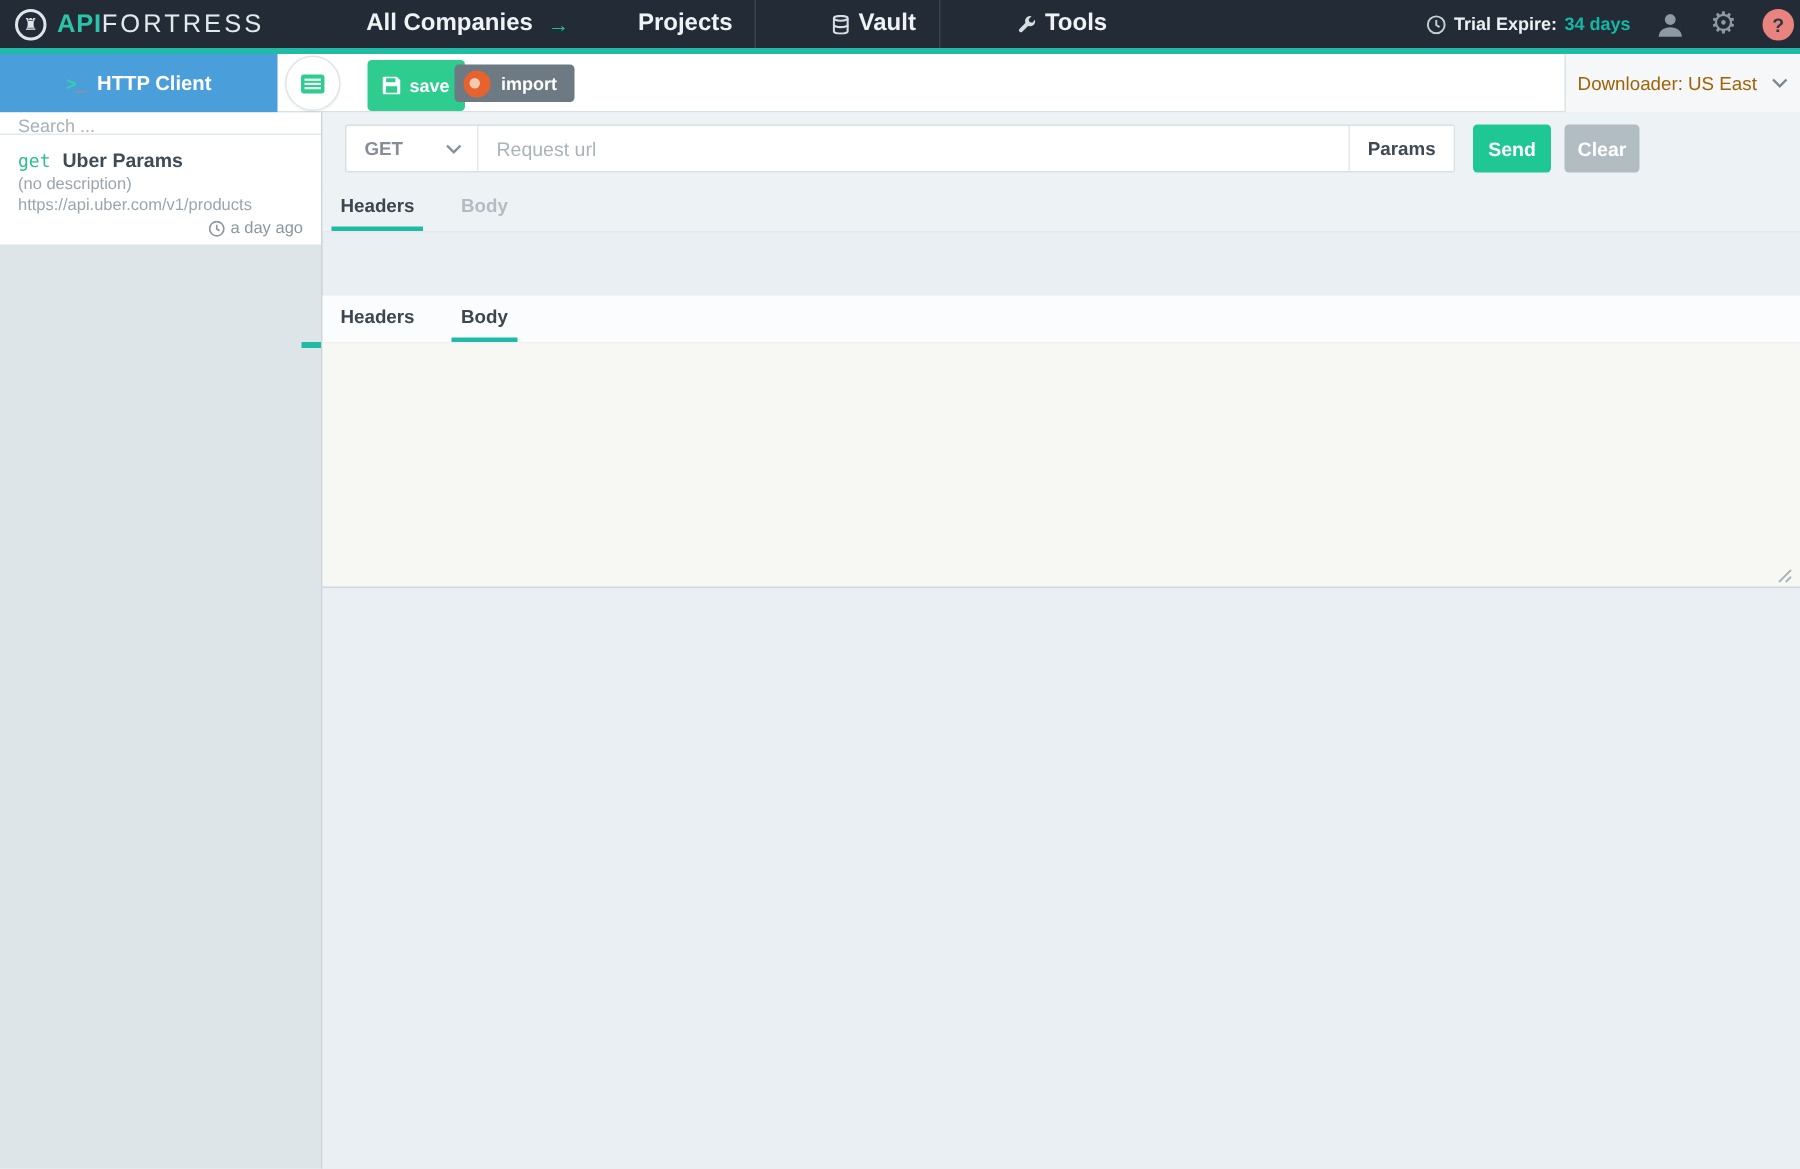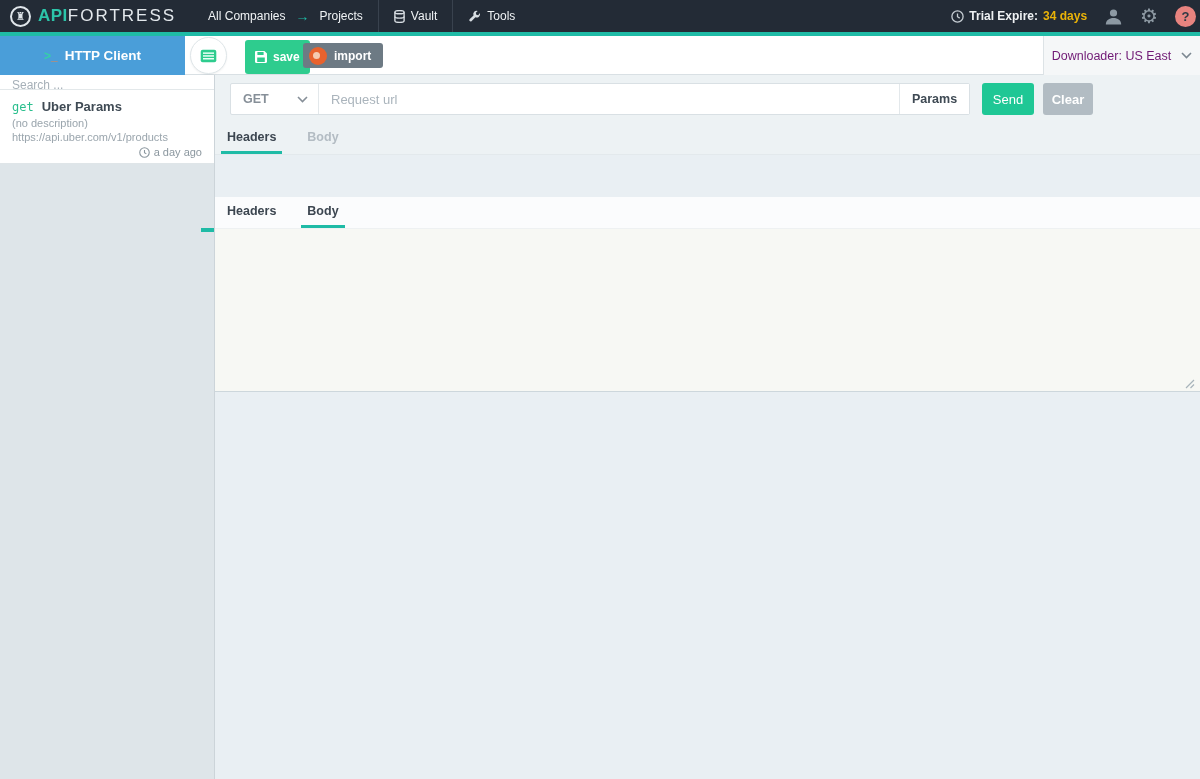--- a/index.html
+++ b/index.html
@@ -5,45 +5,45 @@
   * { margin:0; padding:0; box-sizing:border-box; }
   html,body { width:1200px; height:779px; overflow:hidden; font-family:"Liberation Sans", sans-serif; background:#e9eff3; }
 
   
   .topbar { position:absolute; left:0; top:0; width:1200px; height:32px; background:#232b36; display:flex; align-items:center; }
   .brand { display:flex; align-items:center; padding-left:10px; cursor:pointer; }
   .logo-circle { width:21px; height:21px; border:2px solid #dfe5ea; border-radius:50%; display:flex; align-items:center; justify-content:center; color:#dfe5ea; font-size:11px; margin-right:7px; }
   .brand-api { color:#2cc4a9; font-size:17px; font-weight:700; letter-spacing:0.5px; }
   .brand-fortress { color:#e3e8ec; font-size:17px; font-weight:300; letter-spacing:2px; }
   .topbar-nav { display:flex; align-items:center; margin-left:32px; height:100%; }
-  .nav-item { color:#f0f3f5; font-size:12px; font-weight:400; cursor:pointer; display:flex; align-items:center; gap:6px; white-space:nowrap; }
+  .nav-item { color:#f0f3f5; font-size:16px; font-weight:700; cursor:pointer; display:flex; align-items:center; gap:6px; white-space:nowrap;margin-left:36px; }
   .nav-arrow { color:#1fbba6; font-size:14px; font-weight:700; margin:0 10px; }
   .nav-divider { width:1px; height:32px; background:#39424e; margin:0 15px; }
   .topbar-right { margin-left:auto; display:flex; align-items:center; gap:17px; padding-right:4px; }
   .trial { display:flex; align-items:center; gap:5px; color:#eef1f3; font-size:12px; font-weight:700; }
-  .trial-days { color:#eab308; }
+  .trial-days { color:#14b8a6; }
   .icon-btn { display:flex; align-items:center; justify-content:center; cursor:pointer; }
   .gear-glyph { color:#8d99a3; font-size:20px; line-height:20px; }
   .help-badge { width:21px; height:21px; border-radius:50%; background:#e8837f; color:#2f3944; font-size:13px; font-weight:700; display:flex; align-items:center; justify-content:center; cursor:pointer; }
 
   .teal-strip { position:absolute; left:0; top:32px; width:1200px; height:4px; background:#1fbba6; }
 
   
   .toolbar { position:absolute; left:0; top:36px; width:1200px; height:39px; background:#ffffff; border-bottom:1px solid #d9e0e4; }
   .http-tab { position:absolute; left:0; top:0; width:185px; height:39px; background:#4a9ed9; display:flex; align-items:center; justify-content:center; cursor:pointer; }
   .prompt-gt { color:#35d0a7; font-size:12px; font-weight:700; }
   .prompt-us { color:#e8874f; font-size:12px; font-weight:700; margin-right:7px; }
   .http-tab-label { color:#ffffff; font-size:13.5px; font-weight:700; }
   .circle-btn { position:absolute; left:190px; top:1px; width:37px; height:37px; border-radius:50%; background:#fff; border:1px solid #dfe6e9; box-shadow:0 1px 2px rgba(0,0,0,0.06); display:flex; align-items:center; justify-content:center; cursor:pointer; }
   .save-btn { position:absolute; left:245px; top:4px; height:25px; padding:17px 10px; background:#2ecc8e; border:none; border-radius:3px; color:#fff; font-size:12px; font-weight:700; display:flex; align-items:center; gap:6px; cursor:pointer; font-family:inherit; }
   .import-btn { position:absolute; left:303px; top:7px; height:25px; padding:0 12px 0 6px; background:#6d7a84; border:none; border-radius:3px; color:#fff; font-size:12px; font-weight:700; display:flex; align-items:center; gap:7px; cursor:pointer; font-family:inherit; }
   .postman-ball { width:18px; height:18px; border-radius:50%; background:#e8622d; position:relative; }
   .postman-ball::after { content:""; position:absolute; left:4px; top:5px; width:7px; height:7px; border-radius:50%; background:#f7ddc8; opacity:.85; }
   .downloader { position:absolute; right:0; top:0; width:157px; height:39px; background:#f5f7f8; border-left:1px solid #dde3e6; display:flex; align-items:center; justify-content:center; gap:10px; cursor:pointer; }
-  .downloader-label { font-size:12.5px; color:#701a75; }
+  .downloader-label { font-size:12.5px; color:#a16207; }
 
   
   .sidebar { position:absolute; left:0; top:75px; width:215px; bottom:0; background:#dee5e9; border-right:1px solid #ccd4d9; }
   .search-box { height:15px; background:#fff; border-bottom:1px solid #e3e8ea; }
   .search-box input { width:100%; height:100%; border:none; outline:none; background:transparent; padding:0 12px; font-size:12px; color:#55606a; font-family:inherit; }
   .search-box input::placeholder { color:#a6b0b8; }
   .sidebar-item { background:#fff; border-bottom:1px solid #dfe5e8; padding:9px 12px 5px 12px; cursor:pointer; }
   .si-line1 { display:flex; align-items:baseline; gap:8px; }
   .si-method { font-family:"DejaVu Sans Mono", monospace; color:#2bbf8e; font-size:12px; }
   .si-title { color:#3f4a54; font-size:13px; font-weight:700; }
@@ -54,21 +54,21 @@
 
   
   .main { position:absolute; left:215px; top:75px; right:0; bottom:0; }
   .request-zone { position:absolute; top:0; left:0; right:0; height:48px; background:#edf2f4; }
   .input-group { position:absolute; left:15px; top:8px; width:740px; height:32px; background:#fff; border:1px solid #d9e0e4; border-radius:2px; display:flex; align-items:stretch; }
   .method-select { width:88px; border-right:1px solid #e3e8eb; display:flex; align-items:center; justify-content:space-between; padding:0 10px 0 12px; cursor:pointer; }
   .method-label { color:#868f98; font-size:12.5px; font-weight:700; }
   .url-input { flex:1; border:none; outline:none; padding:0 12px; font-size:13px; color:#3f4a54; font-family:inherit; background:transparent; }
   .url-input::placeholder { color:#aab4bc; }
   .params-btn { width:70px; border:none; border-left:1px solid #e3e8eb; background:#fff; color:#3f4a54; font-size:12.5px; font-weight:600; cursor:pointer; font-family:inherit; }
-  .send-btn { position:absolute; left:767px; top:8px; width:52px; height:32px; background:#1fc795; border:none; border-radius:3px; color:#fff; font-size:13px; font-weight:400; cursor:pointer; font-family:inherit; }
+  .send-btn { position:absolute; left:767px; top:8px; width:52px; height:32px; background:#1fc795; border:none; border-radius:3px; color:#fff; font-size:13px; font-weight:700; cursor:pointer; font-family:inherit; }
   .clear-btn { position:absolute; left:828px; top:8px; width:50px; height:32px; background:#b2bcc3; border:none; border-radius:3px; color:#fff; font-size:13px; font-weight:700; cursor:pointer; font-family:inherit; }
 
   .tabs-row { position:absolute; left:0; right:0; display:flex; align-items:stretch; padding-left:2px;gap:11px; }
   .tabs1 { top:48px; height:32px; background:#edf2f4; border-bottom:1px solid #e3e9ec; }
   .tabs2 { top:122px; height:32px; background:#fbfcfd; border-bottom:1px solid #eef1f2; }
   .tab { padding:0 6px; margin:0 4px; font-size:12.5px; font-weight:700; display:flex; align-items:center; cursor:pointer; border-bottom:3px solid transparent; }
   .tab.dark { color:#3c4650; }
   .tab.muted { color:#b3bcc3; }
   .tab.active { border-bottom-color:#1fbba6; }
 

